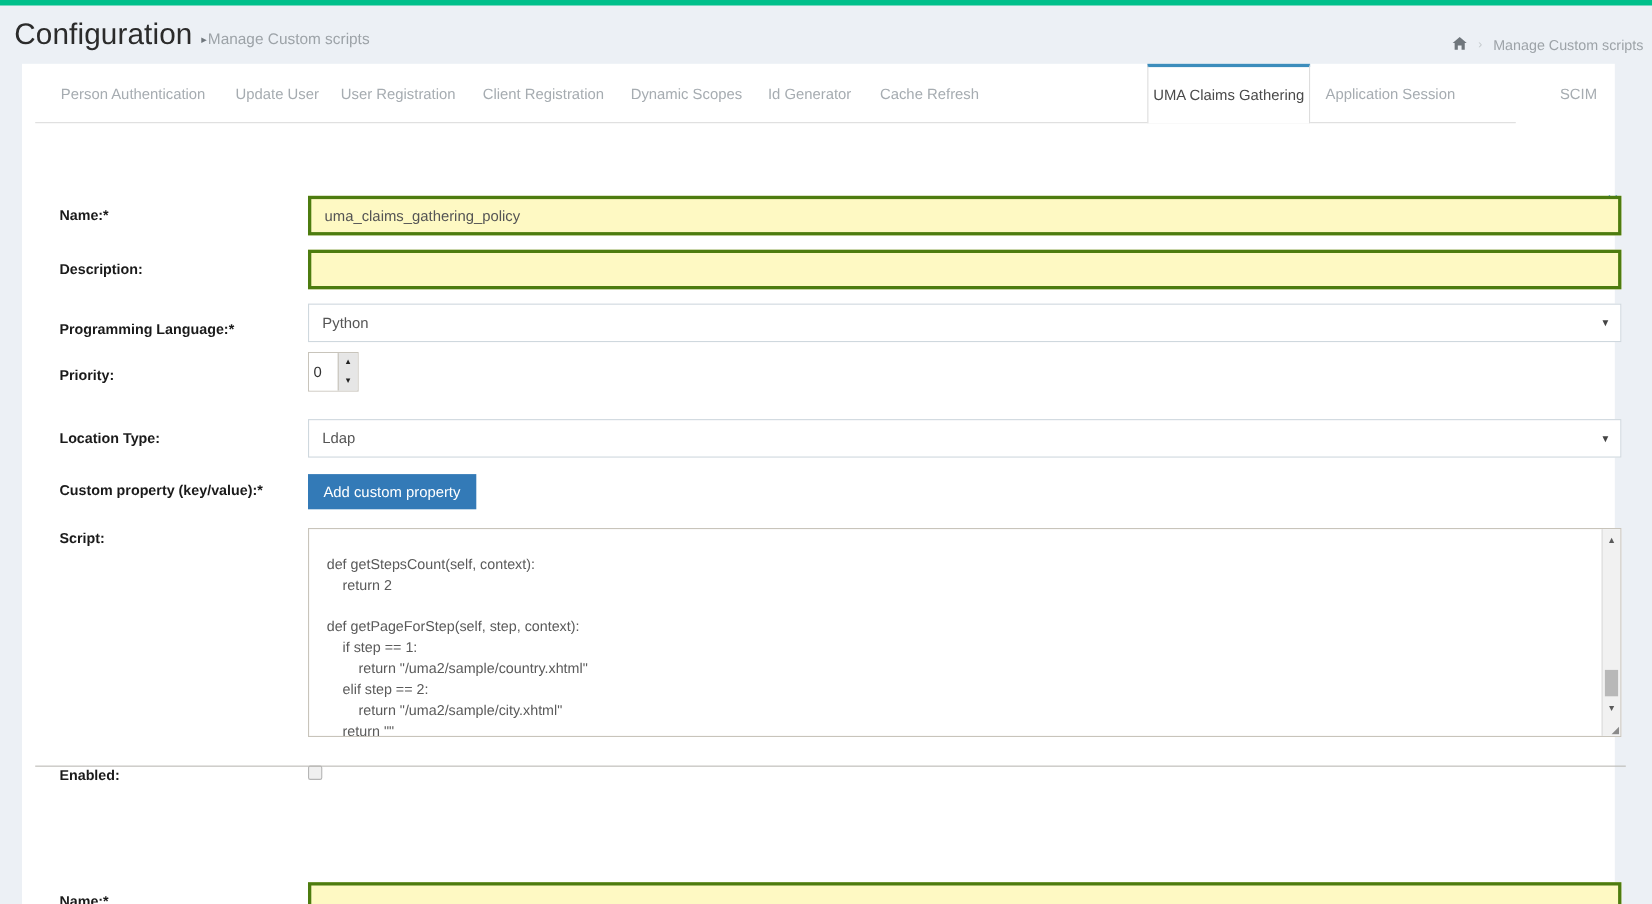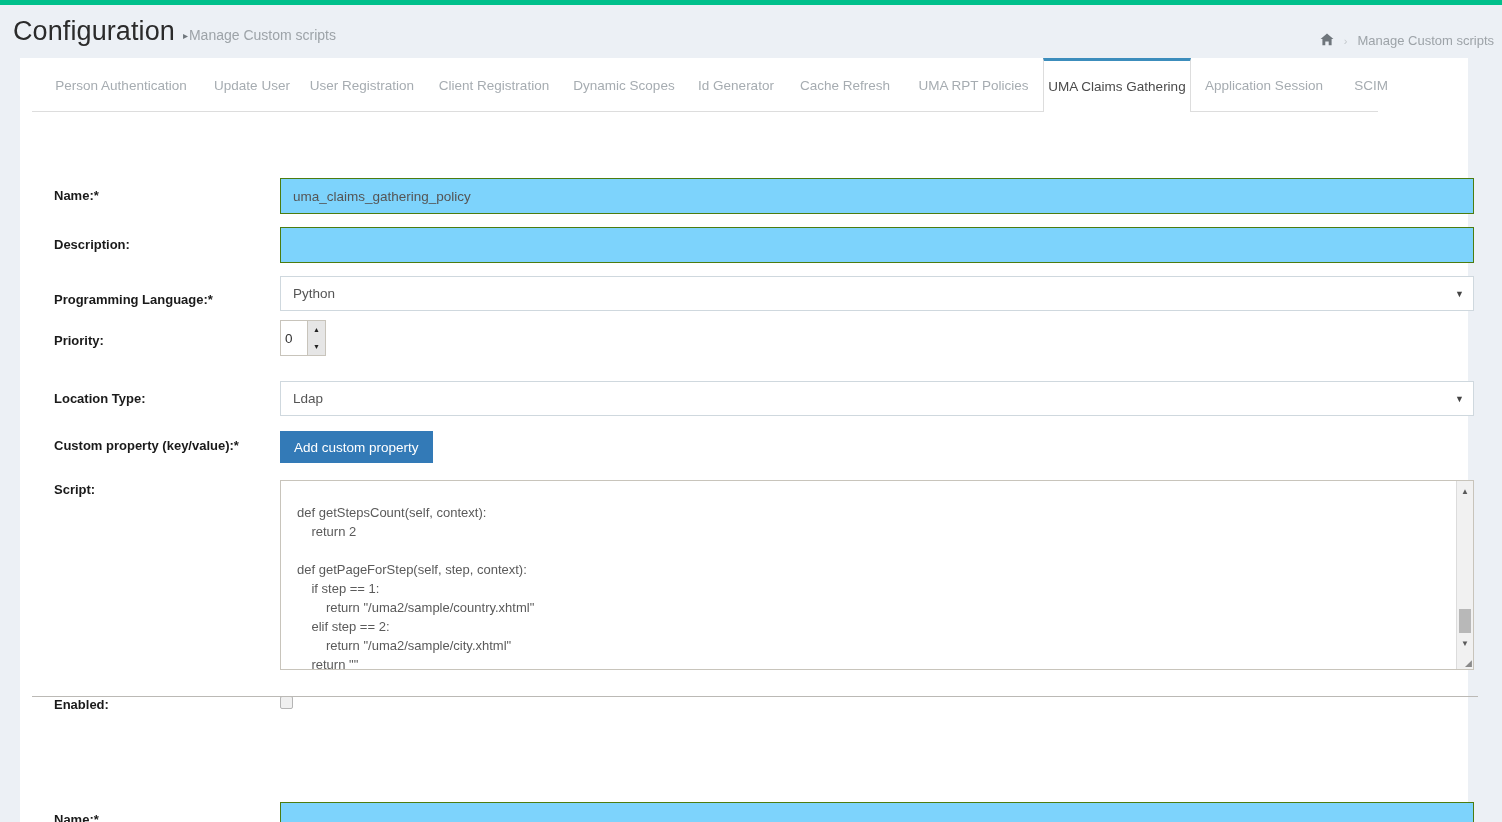--- a/index.html
+++ b/index.html
@@ -138,22 +138,22 @@
   .lbl {
     position: absolute;
     font-weight: bold;
     font-size: 13px;
     color: #1a1a1a;
     white-space: nowrap;
   }
   .txt {
     position: absolute;
     box-sizing: border-box;
-    background: #7dd3fc;
-    border: 1px solid #4d7c0f;
+    background: #fef9c3;
+    border: 3px solid #4d7c0f;
     font-family: "Liberation Sans", sans-serif;
     font-size: 13.5px;
     color: #555;
     padding: 0 12px;
     outline: none;
   }
   .sel {
     position: absolute;
     box-sizing: border-box;
     background: #fff;
@@ -360,30 +360,27 @@
       </div>
       <div class="tab" style="left:542px;width:124px;">
         <span>Dynamic Scopes</span>
       </div>
       <div class="tab" style="left:666px;width:100px;margin-top:24px;">
         <span>Id Generator</span>
       </div>
       <div class="tab" style="left:766px;width:118px;">
         <span>Cache Refresh</span>
       </div>
-      <div class="tab" style="left:884px;width:139px;">
-        <span>UMA RPT Policies</span>
-      </div>
       <div class="tab active" style="left:1023px;width:148px;">
         <span>UMA Claims Gathering</span>
       </div>
       <div class="tab" style="left:1171px;width:146px;">
         <span>Application Session</span>
       </div>
-      <div class="tab" style="left:1317px;width:68px;margin-top:40px;">
+      <div class="tab" style="left:1381px;width:68px;margin-top:40px;">
         <span>SCIM</span>
       </div>
     </div>
 
     <div class="form-section">
 
       <div class="close-x" style="left:1439px; top:64px;">✖</div>
 
       <div class="lbl" style="left:34px; top:76px;">Name:*</div>
       <input class="txt" style="left: 260px; top: 66px; width: 1194px; height: 36px;" value="uma_claims_gathering_policy">

